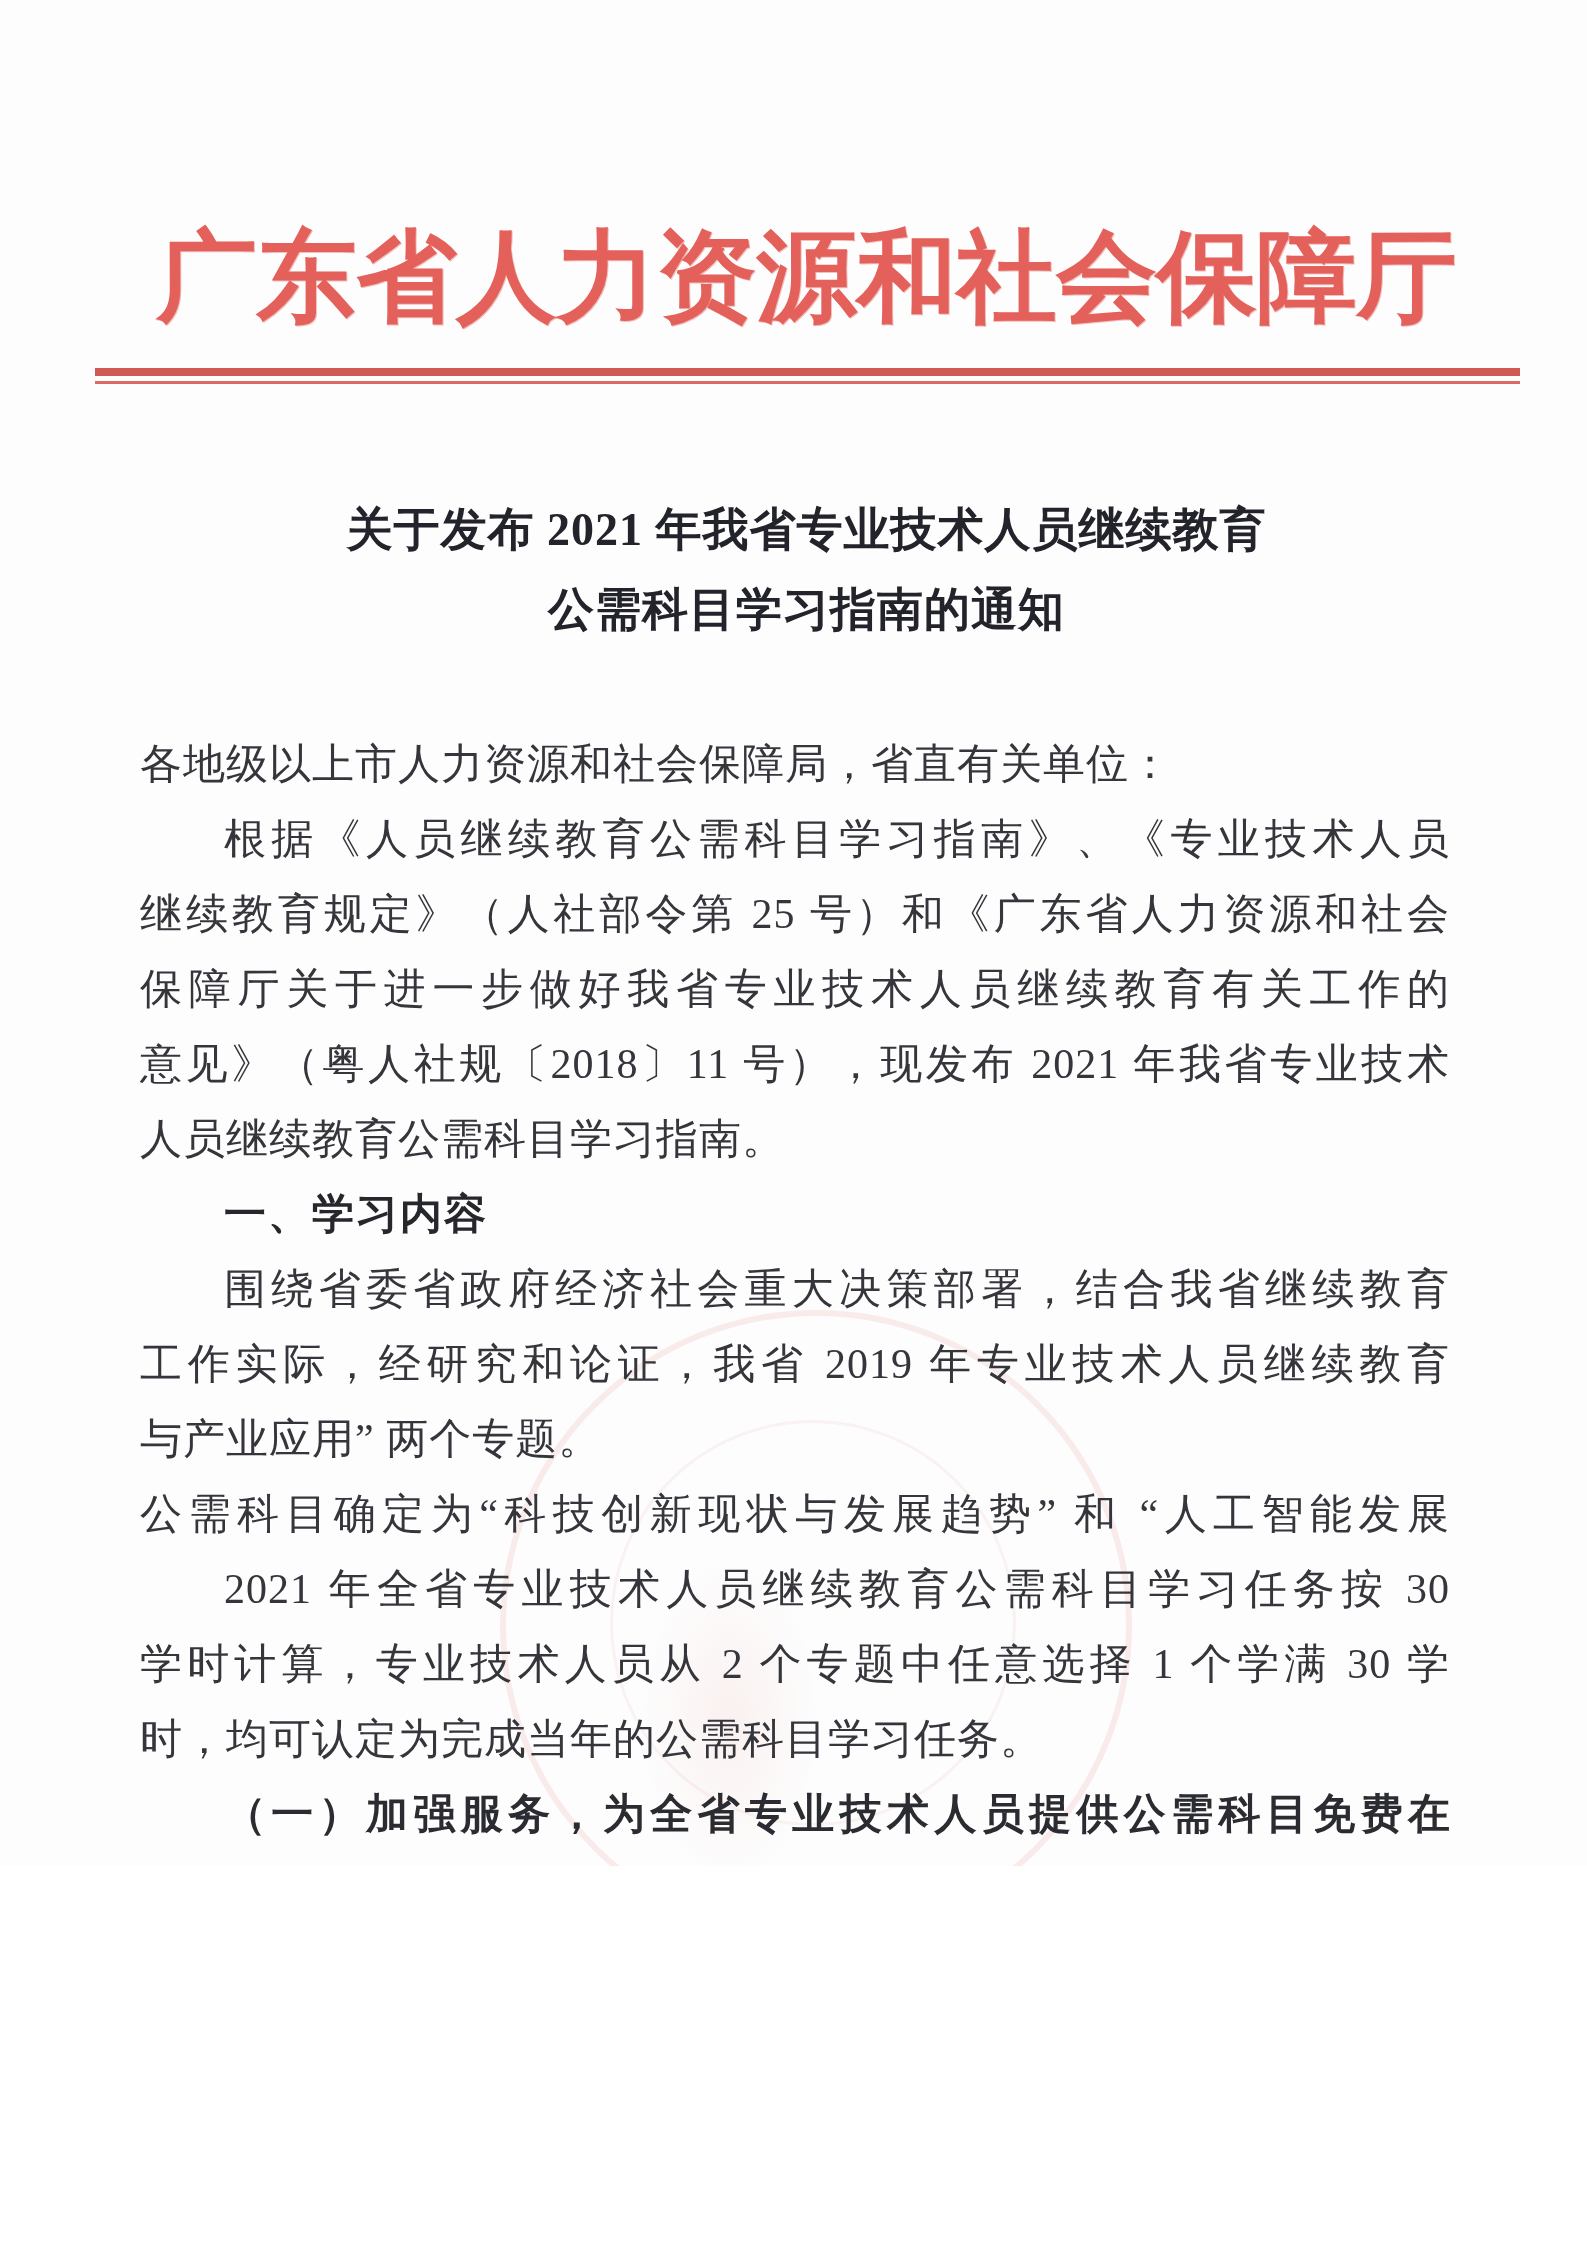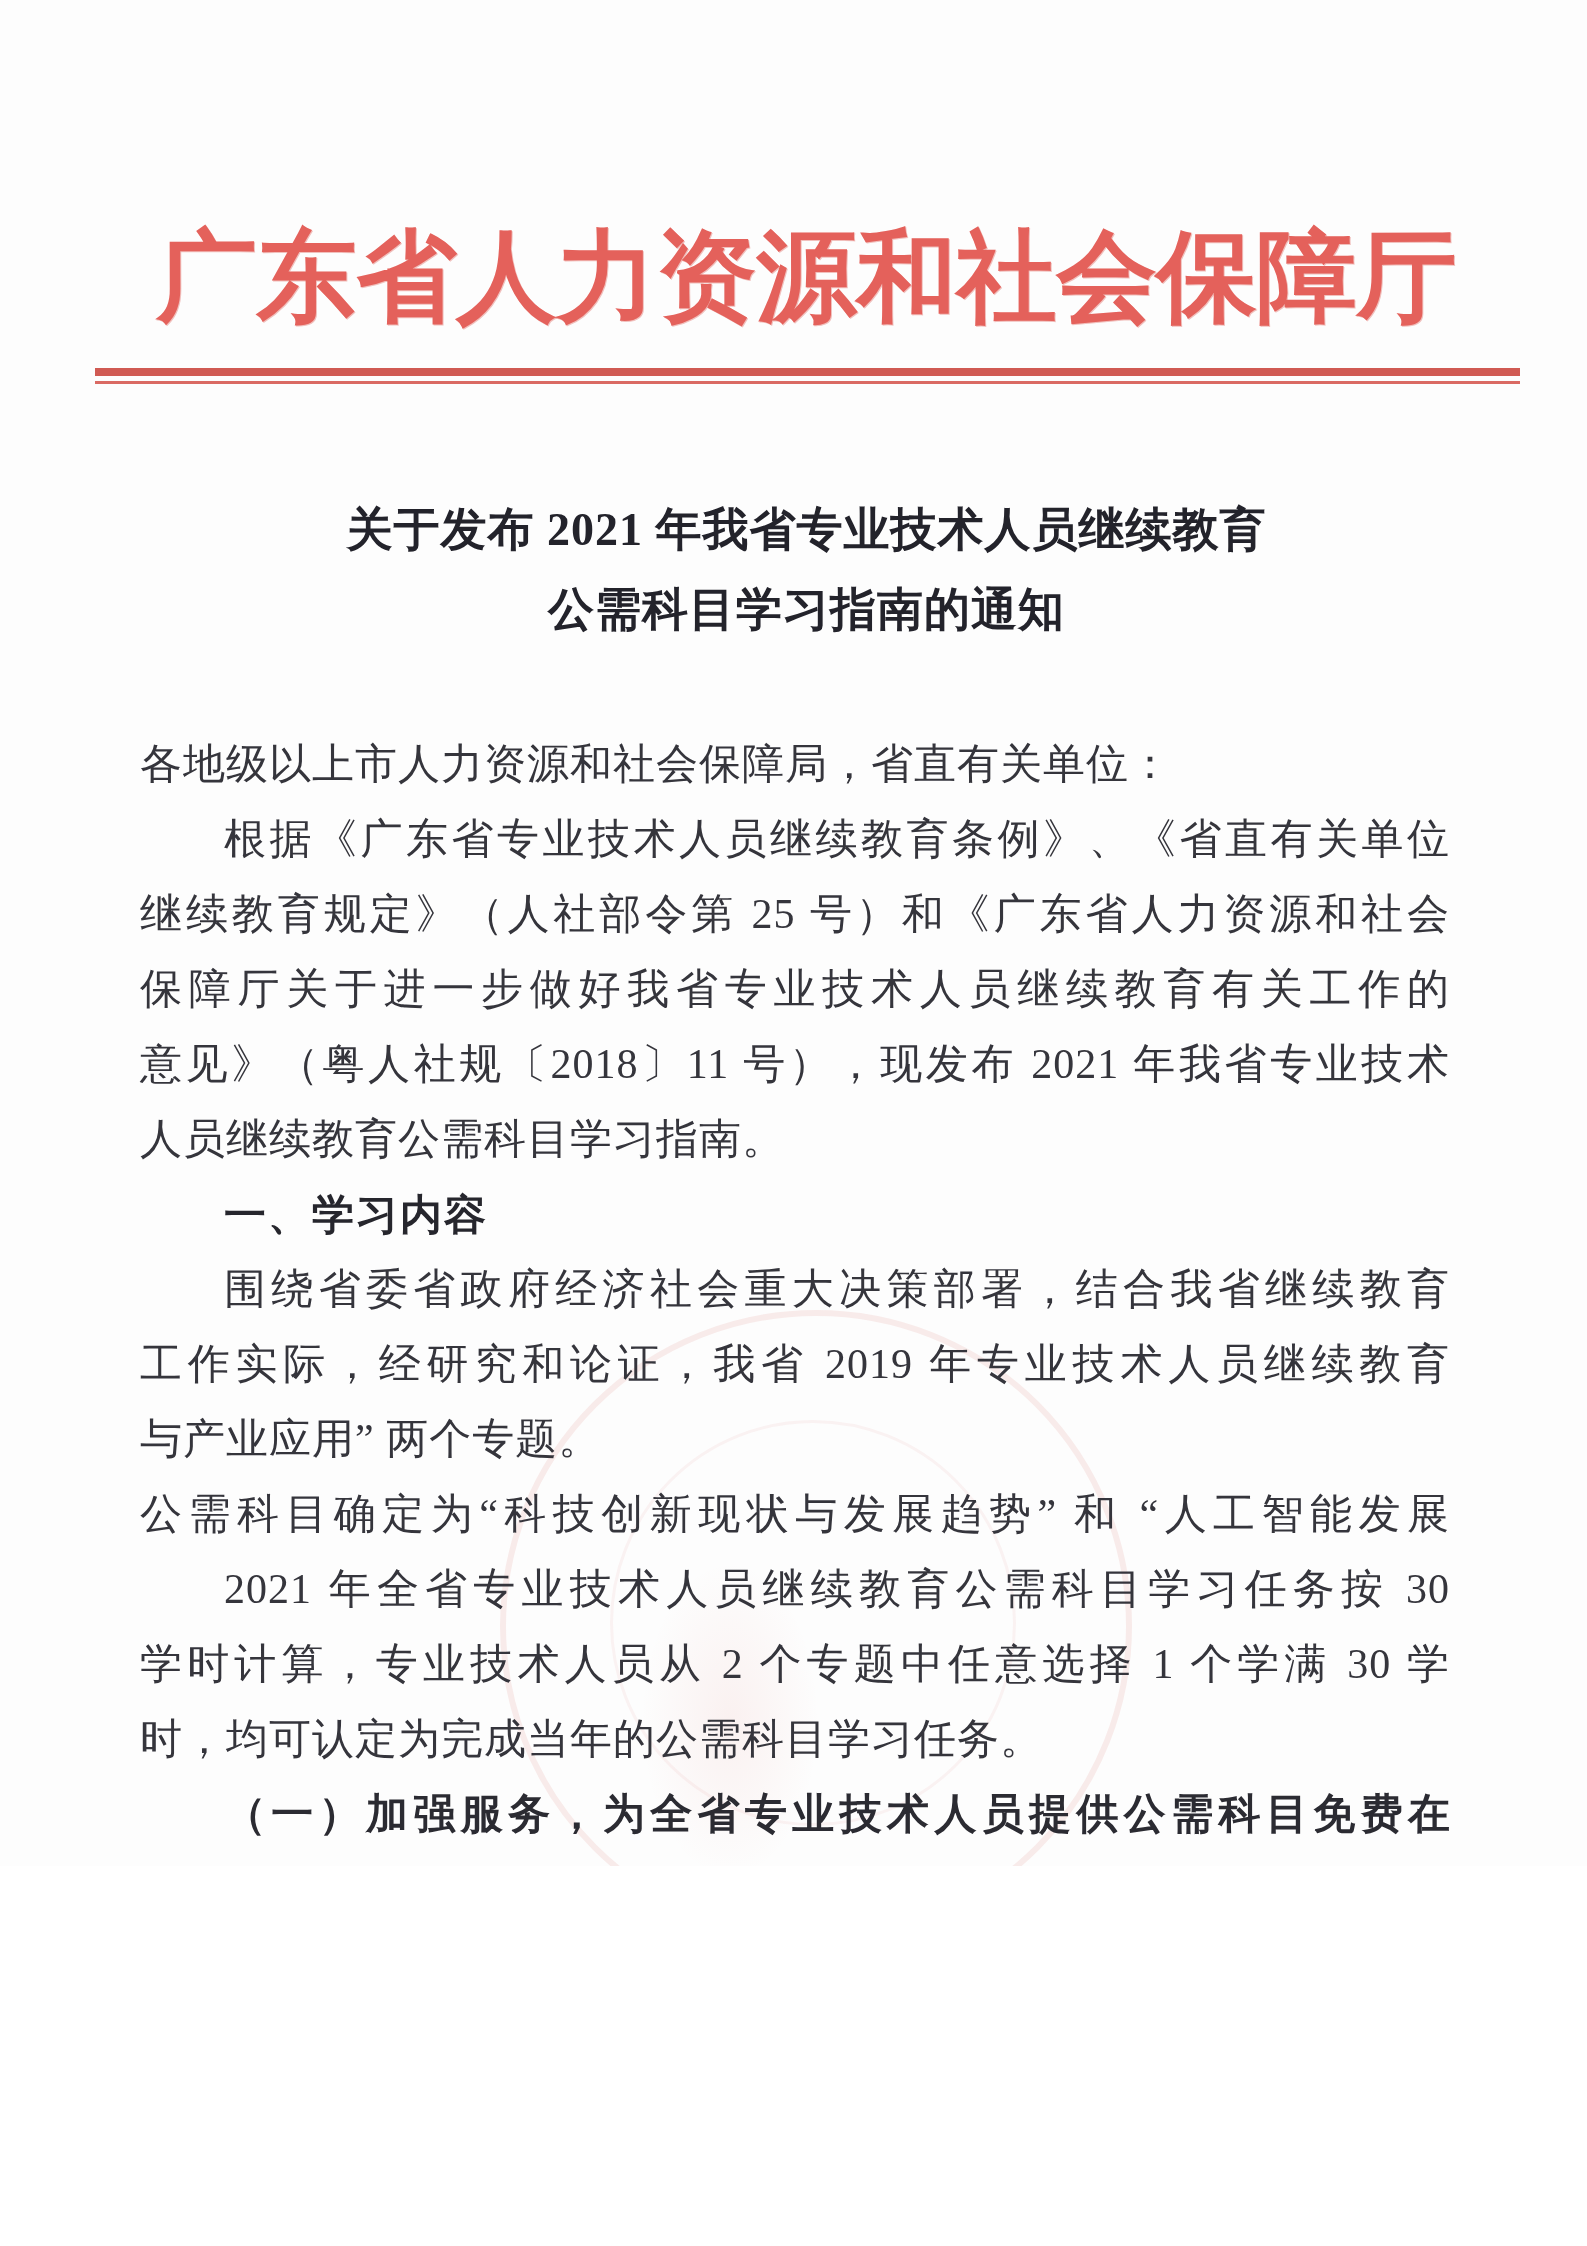--- a/index.html
+++ b/index.html
@@ -57,21 +57,21 @@
     height: 75px;
     line-height: 75px;
     font-size: 42px;
     text-align: justify;
     letter-spacing: 1px;
     white-space: normal;
   }
   .line.fill { text-align-last: justify; }
   .line.indent { text-indent: 2em; }
   .block.heading .line {
-    font-family: Liberation Sans, sans-serif;
+    font-family: Liberation Serif, serif;
     font-weight: 700;
     color: #26262d;
     letter-spacing: 2px;
   }
   .block.emphasis .line {
     font-weight: 700;
     color: #2b2b32;
     letter-spacing: 0px;
   }
 
@@ -117,21 +117,21 @@
 
   <div class="seal"></div>
   <div class="seal-inner"></div>
   <div class="seal-smudge"></div>
 
   <div class="doc-body">
       <div class="block salutation">
         <div class="line">各地级以上市人力资源和社会保障局，省直有关单位：</div>
       </div>
       <div class="block paragraph">
-        <div class="line fill indent">根据《广东省专业技术人员继续教育条例》、《省直有关单位</div>
+        <div class="line fill indent">根据《人员继续教育公需科目学习指南》、《专业技术人员</div>
         <div class="line fill">继续教育规定》（人社部令第 25 号）和《广东省人力资源和社会</div>
         <div class="line fill">保障厅关于进一步做好我省专业技术人员继续教育有关工作的</div>
         <div class="line fill">意见》（粤人社规〔2018〕11 号），现发布 2021 年我省专业技术</div>
         <div class="line">人员继续教育公需科目学习指南。</div>
       </div>
       <div class="block heading">
         <div class="line indent">一、学习内容</div>
       </div>
       <div class="block paragraph">
         <div class="line fill indent">围绕省委省政府经济社会重大决策部署，结合我省继续教育</div>

